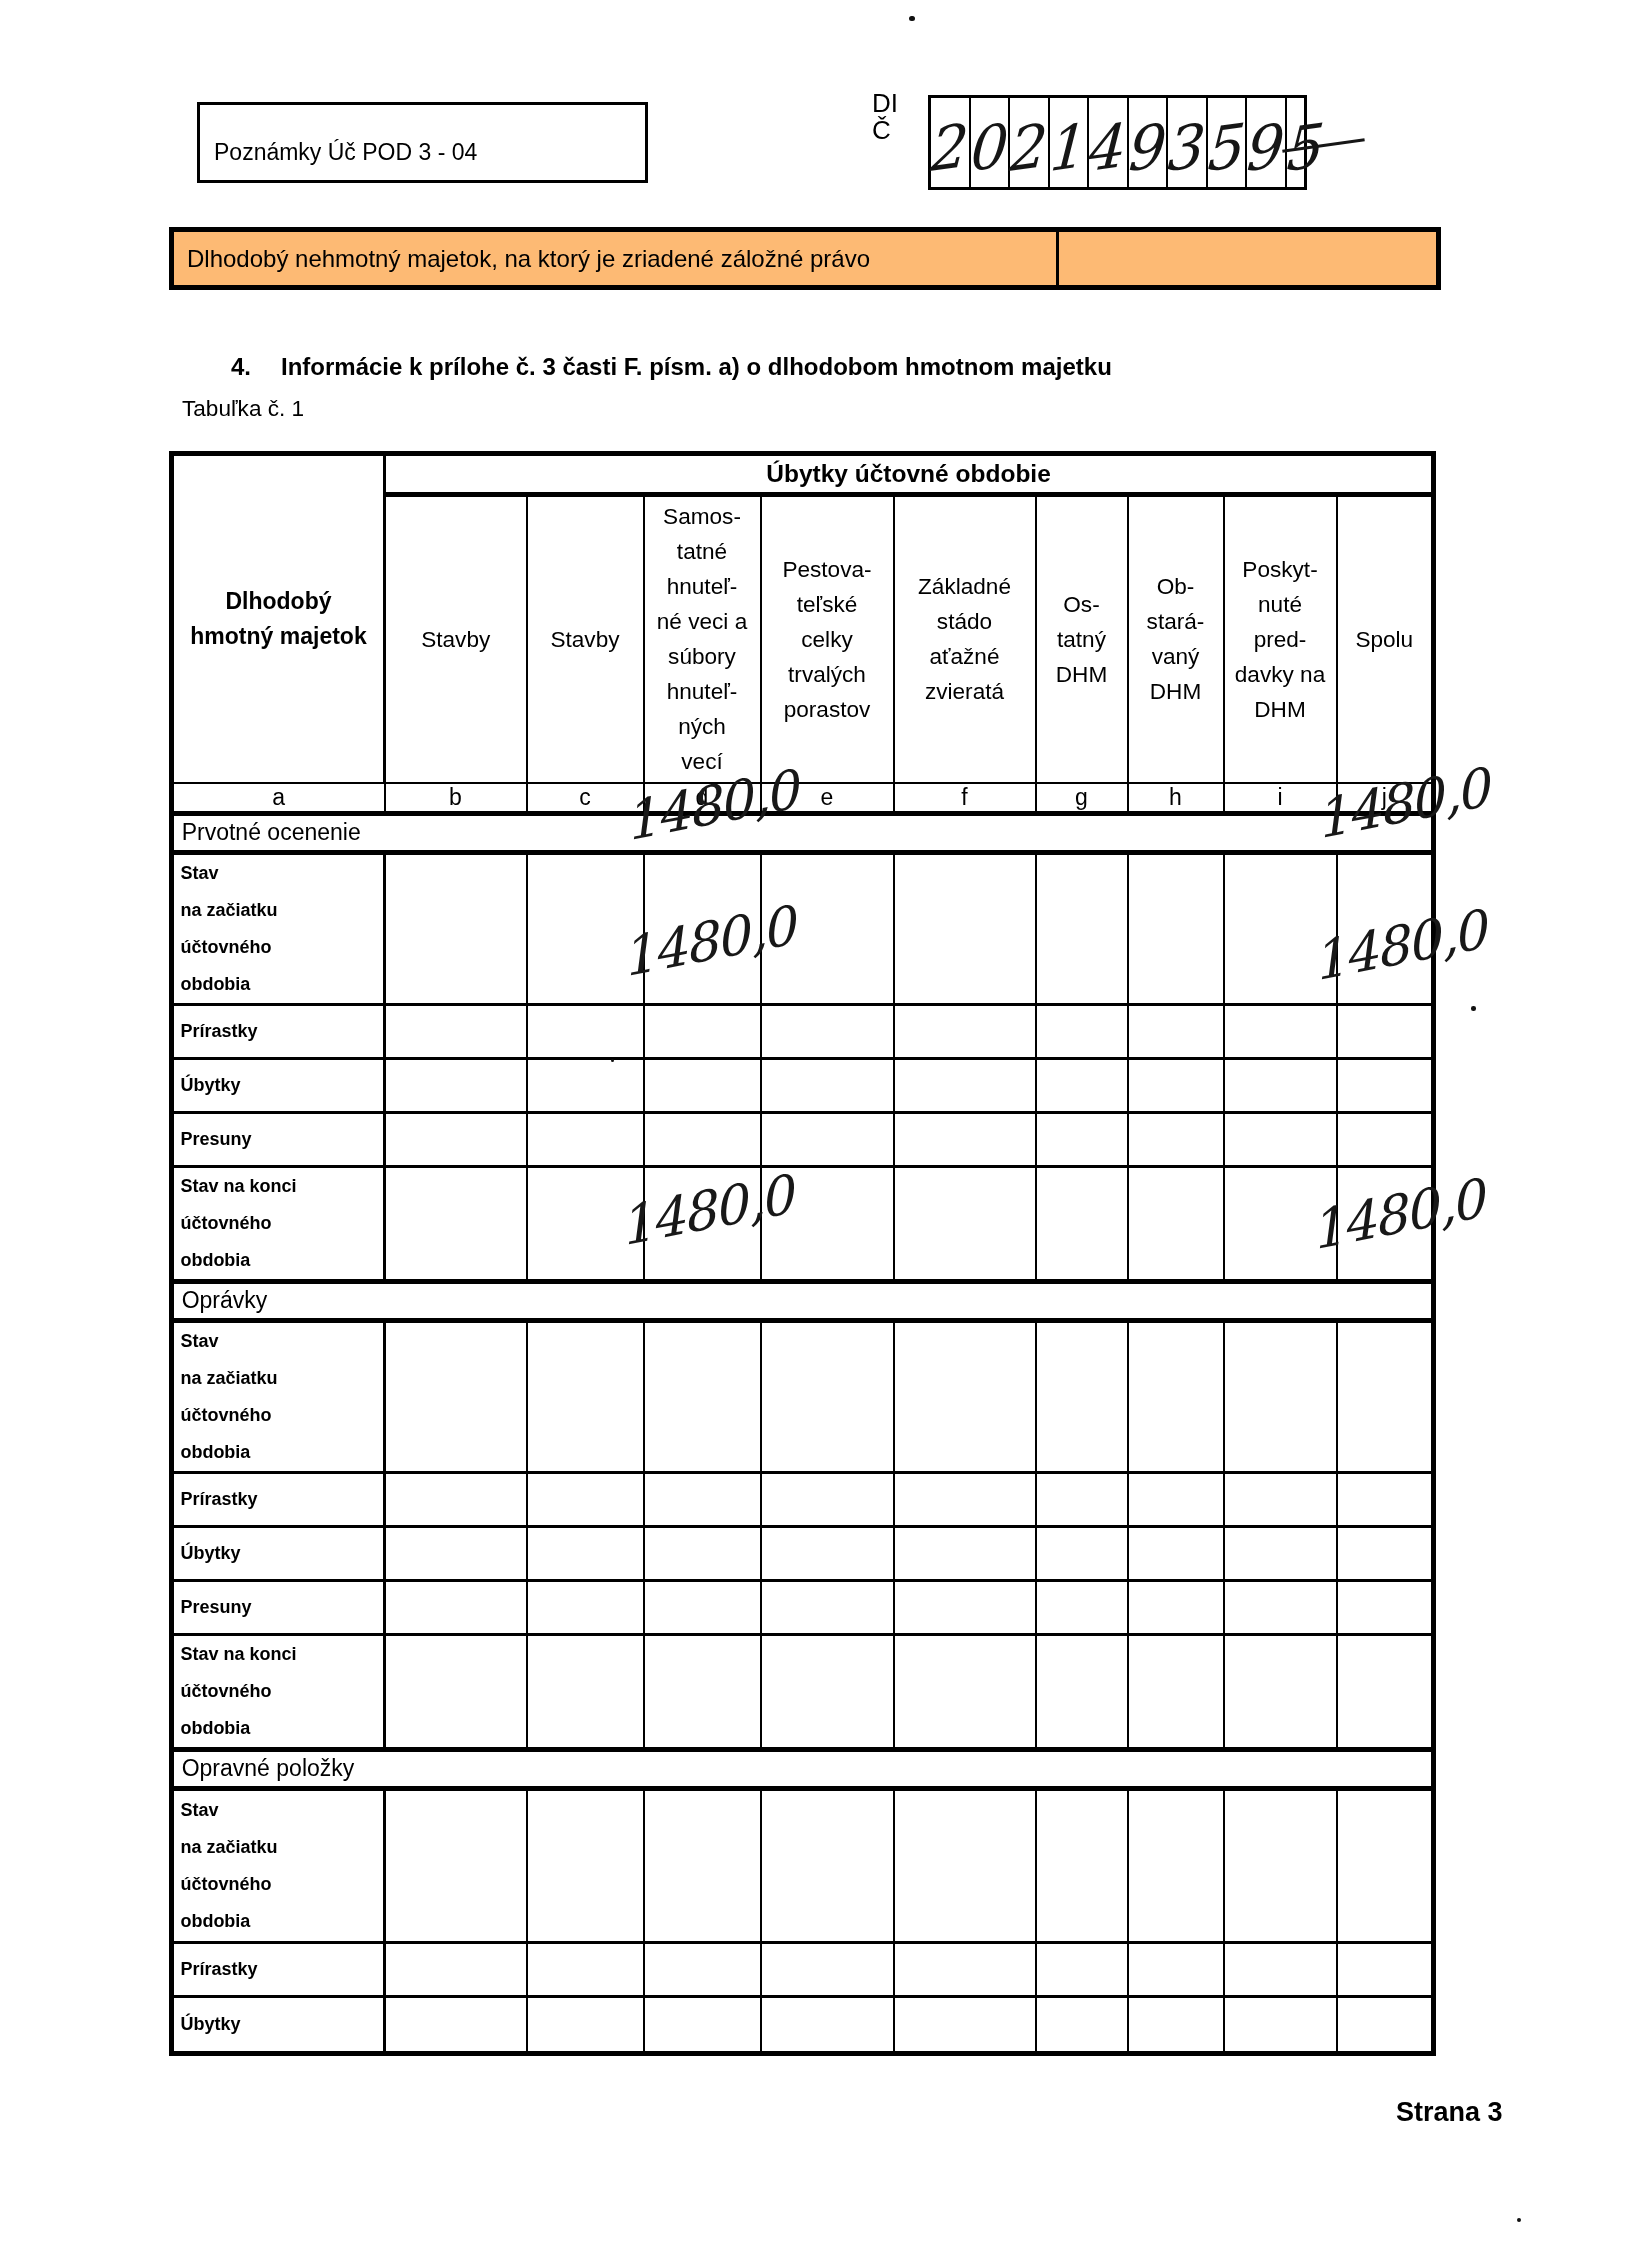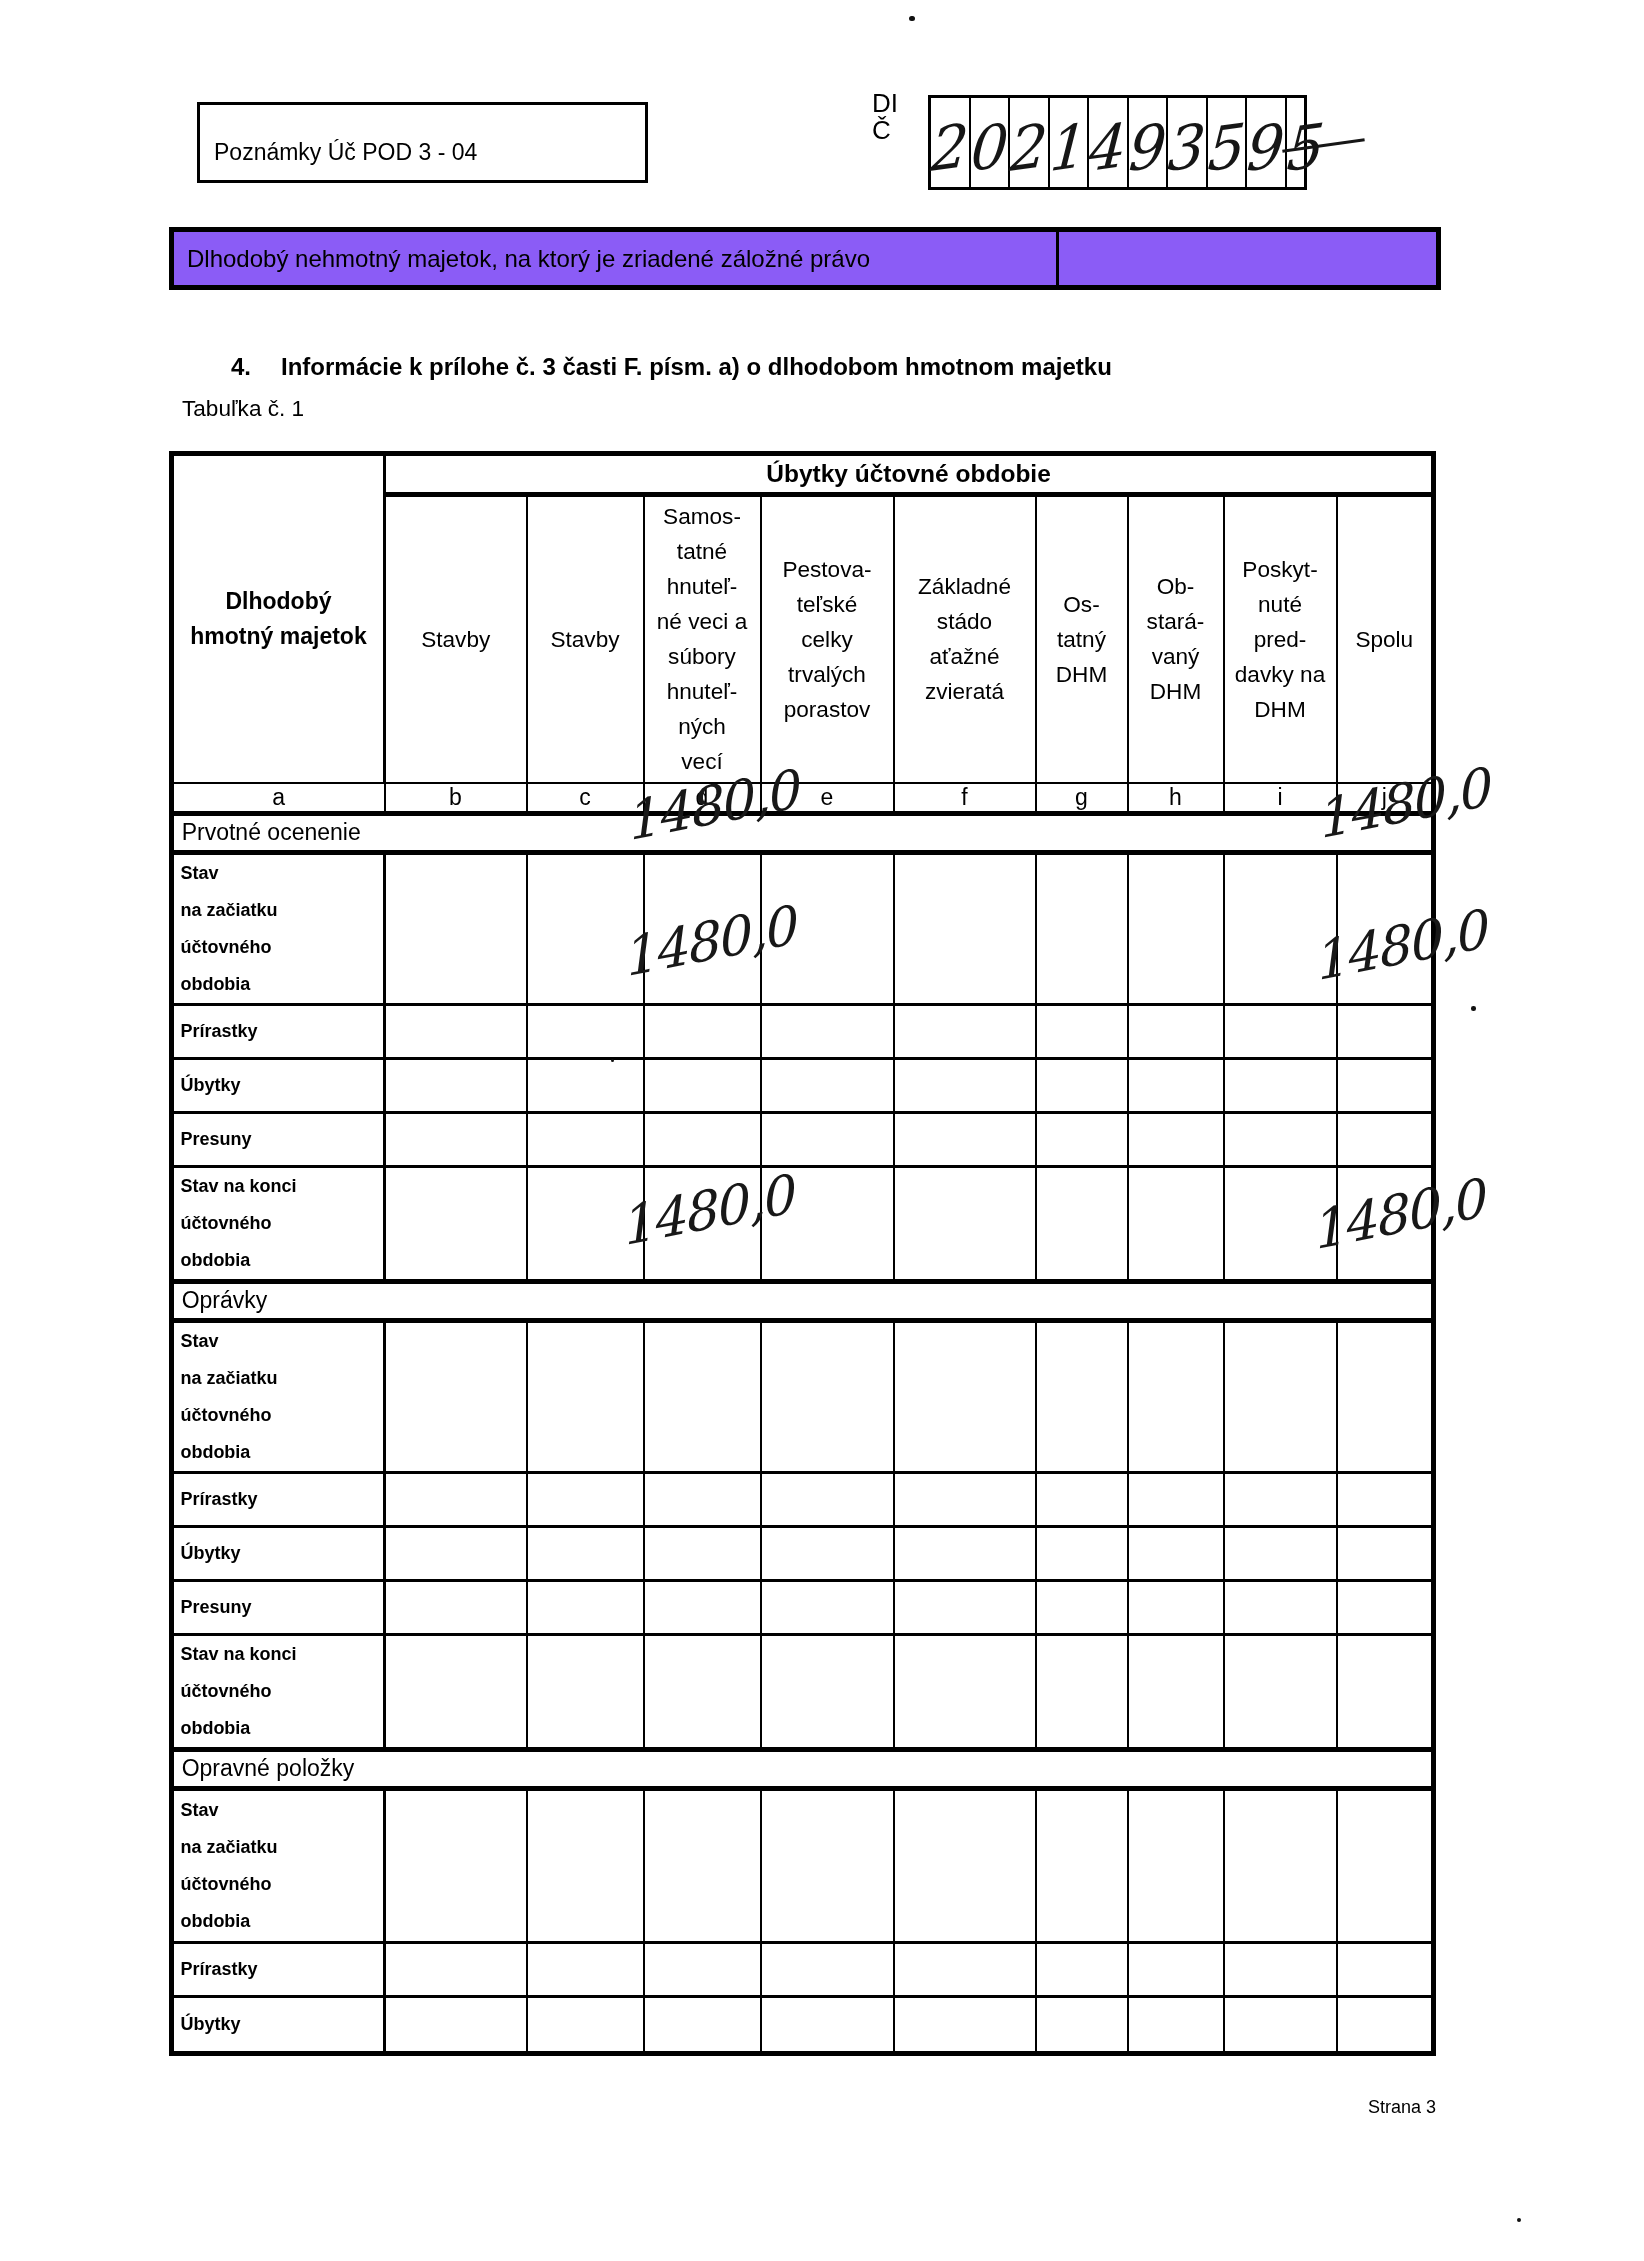--- a/index.html
+++ b/index.html
@@ -17,21 +17,21 @@
              border:3.2px solid #000;box-sizing:border-box;display:flex;}
   .dic-cell{flex:1;border-left:2.6px solid #000;display:flex;align-items:center;justify-content:center;overflow:visible;}
   .dic-cell:first-child{border-left:none;}
   .dic-digit{font-family:"DejaVu Serif",serif;font-style:italic;font-size:59px;
              transform:rotate(-8deg) skewX(-12deg);margin-top:10.3px;color:#161616;}
   .flourish{position:absolute;left:1282px;top:144px;width:83px;height:3.2px;background:#161616;
             transform:rotate(-8deg);}
 
   
   .pledge{position:absolute;left:169px;top:227px;width:1272px;height:63px;
-          border:5.8px solid #000;box-sizing:border-box;display:flex;background:#8b5cf6;}
+          border:5.8px solid #000;box-sizing:border-box;display:flex;background:#fdba74;}
   .pledge-label{width:885px;box-sizing:border-box;border-right:3.2px solid #000;
                 display:flex;align-items:center;padding-left:13px;font-size:24px;}
   .pledge-value{flex:1;}
 
   
   .heading{position:absolute;left:231px;top:353px;font-size:24px;font-weight:bold;display:flex;}
   .heading .num{min-width:50px;}
   .caption{position:absolute;left:182px;top:396px;font-size:22.6px;}
 
   
@@ -53,21 +53,21 @@
   tr.h176>td{height:113px;}
 
   
   .hw{position:absolute;font-family:"DejaVu Serif",serif;font-style:italic;font-size:53px;
       letter-spacing:-1.9px;color:#181818;transform:rotate(-11deg) skewX(-8deg);
       transform-origin:left bottom;white-space:nowrap;z-index:5;}
   .hw1{left:462px;top:340px;} .hw2{left:1153px;top:338px;}
   .hw3{left:459px;top:476px;} .hw4{left:1150px;top:480px;}
   .hw5{left:457px;top:745px;} .hw6{left:1148px;top:749px;}
 
-  .pagenum{position:absolute;left:1368px;top:2097px;font-size:18px;}
+  .pagenum{position:absolute;left:1396px;top:2097px;font-size:27px;font-weight:bold;}
 
   .speck{position:absolute;background:#111;border-radius:50%;}
   .spk1{left:909px;top:15.5px;width:5.8px;height:5.8px;}
   .spk2{left:1471px;top:1006px;width:4.5px;height:4.5px;}
   .spk3{left:611px;top:1059px;width:3.2px;height:3.2px;}
   .spk4{left:1517px;top:2218px;width:3.9px;height:3.9px;}
 </style>
 </head>
 <body>
 

